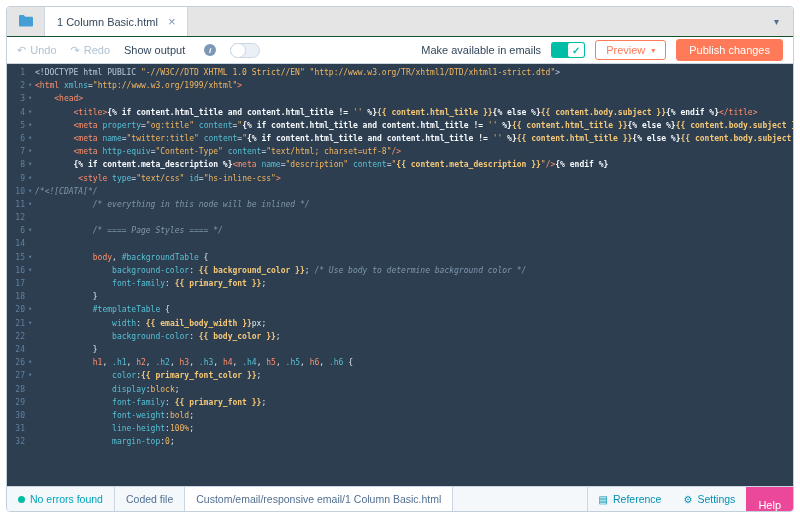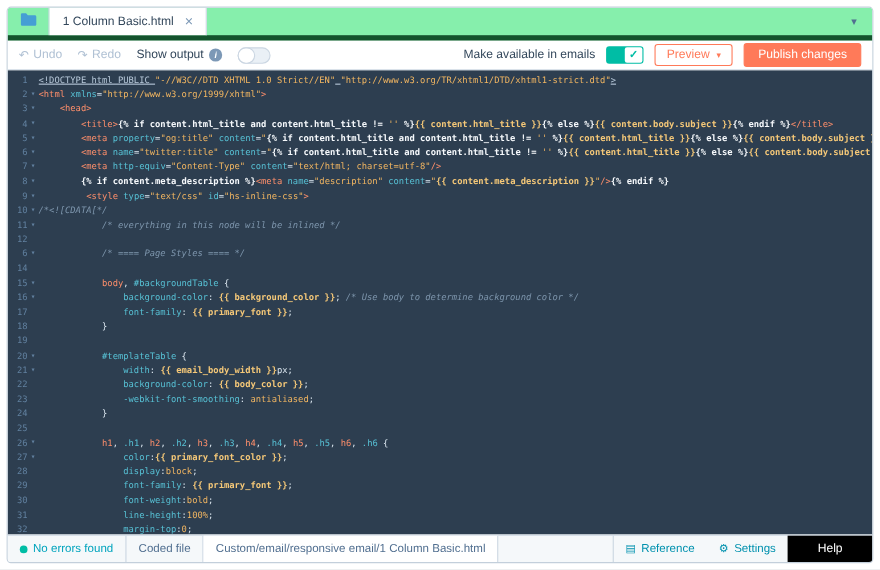--- a/index.html
+++ b/index.html
@@ -2,35 +2,35 @@
 <html><head>
 <meta charset="utf-8">
 <style>
   * { box-sizing: border-box; }
   html,body { margin:0; padding:0; background:#ffffff; font-family:"Liberation Sans", sans-serif; }
   .frame { width:800px; height:518px; padding:6px; background:#ffffff; }
   .window { width:100%; height:100%; border:1px solid #c3cfdb; border-radius:4px; overflow:hidden;
             display:flex; flex-direction:column; background:#ffffff; }
 
   
-  .tabbar { height:30px; flex:none; background:#86efac; border-bottom:5px solid #14532d;
+  .tabbar { height:30px; flex:none; background:#e5e5e5; border-bottom:1px solid #14532d;
             display:flex; align-items:stretch; }
   .folder-btn { width:38px; display:flex; align-items:center; justify-content:center;
                 border-right:1px solid #cbd6e2; cursor:pointer; }
   .tab { background:#ffffff; display:flex; align-items:center; gap:10px; padding:0 12px;
          border-right:1px solid #cbd6e2; font-size:11px; color:#33475b; cursor:pointer; }
   .tab-close { color:#7c98b6; font-size:13px; line-height:1; }
   .tabbar-caret { margin-left:auto; padding:0 14px; display:flex; align-items:center;
                   color:#516f90; font-size:10px; cursor:pointer; }
 
   
   .toolbar { height:27px; flex:none; background:#ffffff; border-bottom:1px solid #cbd6e2;
              display:flex; align-items:center; padding:0 10px; gap:14px; font-size:11px; }
   .tb-disabled { color:#b0c1d4; display:flex; gap:4px; align-items:center; cursor:default; }
-  .show-output { color:#33475b; display:flex; gap:5px; align-items:center; }
+  .show-output { color:#33475b; display:flex; gap:19px; align-items:center; }
   .info-icon { width:12px; height:12px; border-radius:50%; background:#7c98b6; color:#ffffff;
                font-size:8px; font-weight:bold; font-style:italic; display:inline-flex;
                align-items:center; justify-content:center; }
   .toggle-off { width:30px; height:15px; border:1px solid #cbd6e2; border-radius:8px;
                 background:#eaf0f6; position:relative; cursor:pointer; }
   .toggle-off .knob { position:absolute; left:-1px; top:-1px; width:16px; height:15px;
                       background:#ffffff; border:1px solid #cbd6e2; border-radius:8px; }
   .toolbar-right { margin-left:auto; display:flex; align-items:center; gap:10px; }
   .make-label { color:#33475b;text-align:center; }
   .check-toggle { width:34px; height:16px; background:#00bda5; border-radius:3px;
@@ -45,42 +45,42 @@
   .publish-btn { background:#ff7a59; color:#ffffff; border:1px solid #ff7a59; border-radius:3px;
                  padding:4px 12px; font-size:11px; font-family:inherit; cursor:pointer; }
 
   
   .editor { flex:1; background:#2d3e50; overflow:hidden; padding-top:2px;
             font-family:"DejaVu Sans Mono", monospace; font-size:8px; line-height:13.2px; }
   .row { display:flex; height:13.2px; }
   .ln { width:18px; flex:none; text-align:right; color:#61809f; }
   .fold { width:10px; flex:none; text-align:center; color:#61809f; font-size:7px; cursor:pointer; }
   .code { white-space:pre; flex:1; overflow:hidden; }
-  .tk-meta { color:#b8c9da;text-decoration:underline; }
+  .tk-meta { color:#b8c9da; }
   .tk-tag  { color:#ff8f6b; }
   .tk-atn  { color:#57c1d5; }
   .tk-str  { color:#f2b661; }
   .tk-hubl { color:#f6f9fc; font-weight:bold;margin-top:16px; }
   .tk-expr { color:#f5c878; font-weight:bold;text-align:right; }
   .tk-com  { color:#7e96ad; font-style:italic; }
   .tk-pln  { color:#dde8f1; }
 
   
   .statusbar { height:25px; flex:none; background:#f5f8fa; border-top:1px solid #cbd6e2;
                display:flex; align-items:stretch; font-size:10.5px; }
   .sb-item { display:flex; align-items:center; gap:5px; padding:0 11px; color:#516f90; }
   .no-errors { color:#00a4bd; }
   .dot { width:7px; height:7px; border-radius:50%; background:#00bda5; }
   .sb-divider { width:1px; background:#cbd6e2; }
   .sb-path { background:#ffffff; border-right:1px solid #cbd6e2; }
   .statusbar-right { margin-left:auto; display:flex; align-items:stretch; }
   .sb-link { color:#0091ae; cursor:pointer; }
   .sb-icon { font-size:10px; }
-  .help-btn { background:#000000; color:#ffffff; display:flex; align-items:center;
-              padding:0 27px; font-size:11px; cursor:pointer; }
+  .help-btn { background:#ec4899; color:#ffffff; display:flex; align-items:flex-end;
+              padding:0 12px; font-size:11px; cursor:pointer; }
 </style>
 </head>
 <body>
 
 <div class="frame">
   <div class="window">
 
     <div class="tabbar">
       <div class="folder-btn">
         <span>
@@ -215,53 +215,38 @@
           <span class="ln">17</span>
           <span class="fold" style="visibility: hidden;">▾</span>
           <span class="code"><span class="tk-pln">                </span><span class="tk-atn">font-family</span><span class="tk-pln">: </span><span class="tk-expr">{{ primary_font }}</span><span class="tk-pln">;</span></span>
         </div>
         <div class="row">
           <span class="ln">18</span>
           <span class="fold" style="visibility: hidden;">▾</span>
           <span class="code"><span class="tk-pln">            }</span></span>
         </div>
         <div class="row">
-          <span class="ln">19</span>
-          <span class="fold" style="visibility: hidden;">▾</span>
-          <span class="code"> </span>
-        </div>
-        <div class="row">
           <span class="ln">20</span>
           <span class="fold">▾</span>
           <span class="code"><span class="tk-pln">            </span><span class="tk-atn">#templateTable</span><span class="tk-pln"> {</span></span>
         </div>
         <div class="row">
           <span class="ln">21</span>
           <span class="fold">▾</span>
           <span class="code"><span class="tk-pln">                </span><span class="tk-atn">width</span><span class="tk-pln">: </span><span class="tk-expr">{{ email_body_width }}</span><span class="tk-pln">px;</span></span>
         </div>
         <div class="row">
           <span class="ln">22</span>
           <span class="fold" style="visibility: hidden;">▾</span>
           <span class="code"><span class="tk-pln">                </span><span class="tk-atn">background-color</span><span class="tk-pln">: </span><span class="tk-expr">{{ body_color }}</span><span class="tk-pln">;</span></span>
         </div>
         <div class="row">
-          <span class="ln">23</span>
-          <span class="fold" style="visibility: hidden;">▾</span>
-          <span class="code"><span class="tk-pln">                </span><span class="tk-atn">-webkit-font-smoothing</span><span class="tk-pln">: </span><span class="tk-str">antialiased</span><span class="tk-pln">;</span></span>
-        </div>
-        <div class="row">
           <span class="ln">24</span>
           <span class="fold" style="visibility: hidden;">▾</span>
           <span class="code"><span class="tk-pln">            }</span></span>
-        </div>
-        <div class="row">
-          <span class="ln">25</span>
-          <span class="fold" style="visibility: hidden;">▾</span>
-          <span class="code"> </span>
         </div>
         <div class="row">
           <span class="ln">26</span>
           <span class="fold">▾</span>
           <span class="code"><span class="tk-pln">            </span><span class="tk-tag">h1</span><span class="tk-pln">, </span><span class="tk-atn">.h1</span><span class="tk-pln">, </span><span class="tk-tag">h2</span><span class="tk-pln">, </span><span class="tk-atn">.h2</span><span class="tk-pln">, </span><span class="tk-tag">h3</span><span class="tk-pln">, </span><span class="tk-atn">.h3</span><span class="tk-pln">, </span><span class="tk-tag">h4</span><span class="tk-pln">, </span><span class="tk-atn">.h4</span><span class="tk-pln">, </span><span class="tk-tag">h5</span><span class="tk-pln">, </span><span class="tk-atn">.h5</span><span class="tk-pln">, </span><span class="tk-tag">h6</span><span class="tk-pln">, </span><span class="tk-atn">.h6</span><span class="tk-pln"> {</span></span>
         </div>
         <div class="row">
           <span class="ln">27</span>
           <span class="fold">▾</span>
           <span class="code"><span class="tk-pln">                </span><span class="tk-atn">color</span><span class="tk-pln">:</span><span class="tk-expr">{{ primary_font_color }}</span><span class="tk-pln">;</span></span>

